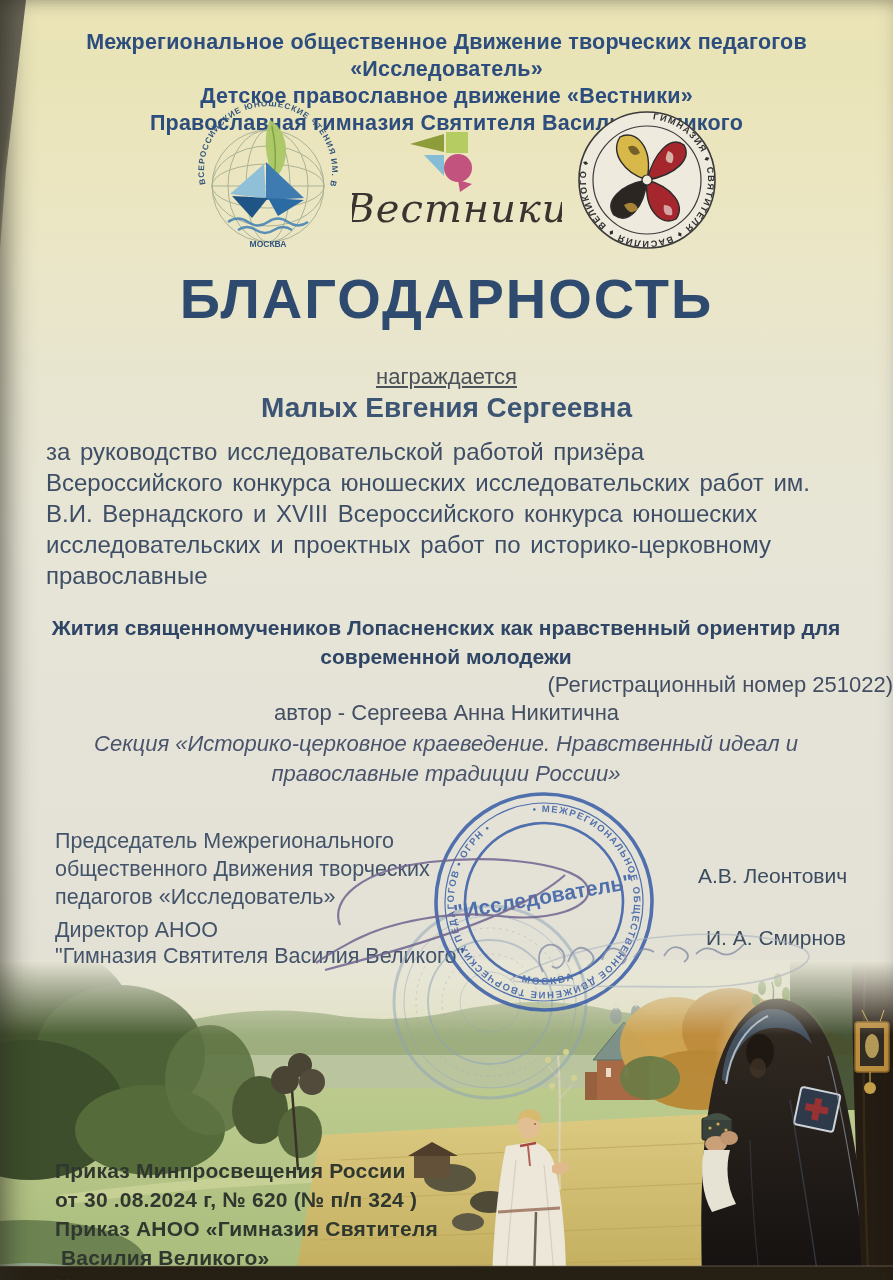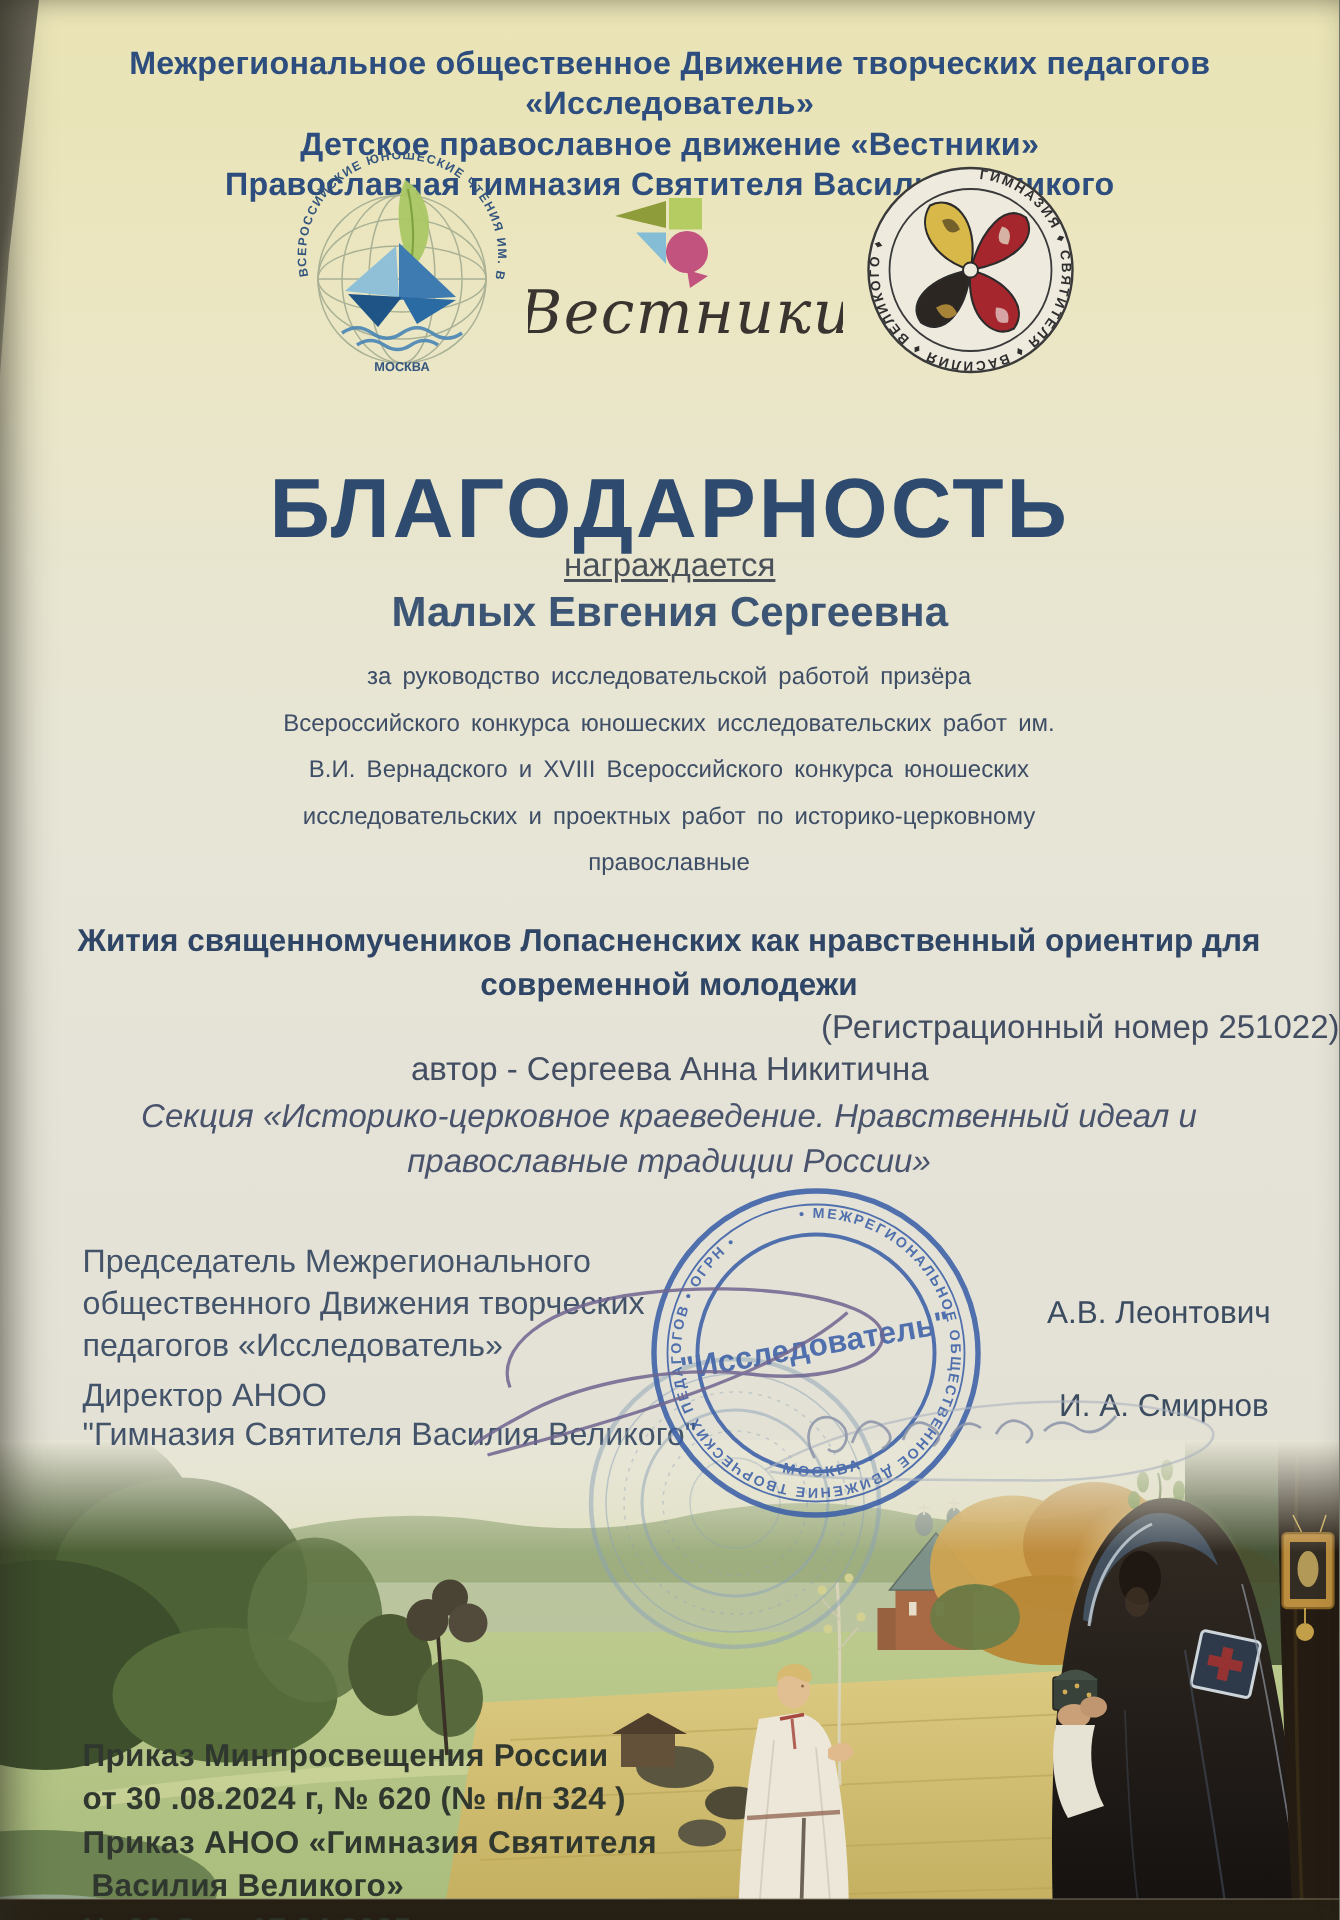--- a/index.html
+++ b/index.html
@@ -17,27 +17,27 @@
                inset 0 14px 18px -14px rgba(48,46,36,.38);
   }
   .corner{position:absolute;left:0;top:0;width:30px;height:250px;z-index:8;
     background:linear-gradient(100deg,#5c594c 0%,#6b685a 40%,transparent 78%);
     clip-path:polygon(0 0,26px 0,6px 170px,0 250px);}
   .hdr{position:absolute;top:29px;left:0;width:100%;text-align:center;z-index:2;
     color:#2c4d7d;font-size:21.5px;font-weight:600;line-height:27px;letter-spacing:.2px;}
   .logos{position:absolute;top:100px;left:0;width:100%;height:160px;z-index:2;}
   .logo{position:absolute;}
   .title{position:absolute;top:266px;left:0;width:100%;text-align:center;z-index:2;
-    color:#2e4a6e;font-size:56px;font-weight:700;letter-spacing:2px;margin-top:40px;}
+    color:#2e4a6e;font-size:56px;font-weight:700;letter-spacing:2px;}
   .preamble{position:absolute;top:364px;left:0;width:100%;text-align:center;z-index:2;
     color:#4a5158;font-size:22px;text-decoration:underline;}
   .recipient{position:absolute;top:392px;left:0;width:100%;text-align:center;z-index:2;
     color:#3c5574;font-size:28px;font-weight:700;}
-  .reason{position:absolute;top:436px;left:46px;width:800px;text-align:center;z-index:2;
-    color:#3e4e66;font-size:16px;line-height:31px;word-spacing:3px;}
+  .reason{position:absolute;top:436px;left:46px;width:800px;z-index:2;
+    color:#3e4e66;font-size:24px;line-height:31px;word-spacing:3px;}
   .topic{position:absolute;top:613px;left:46px;width:800px;text-align:center;z-index:2;
     color:#2f4566;font-size:21px;font-weight:700;line-height:29px;}
   .reg{position:absolute;top:672px;left:0;width:100%;text-align:right;z-index:2;
     color:#434e63;font-size:22px;}
   .author{position:absolute;top:700px;left:0;width:100%;text-align:center;z-index:2;
     color:#434e63;font-size:22px;}
   .section{position:absolute;top:729px;left:46px;width:800px;text-align:center;z-index:2;
     color:#49536c;font-size:22px;font-style:italic;line-height:30px;font-weight:400;}
   .sig-left{position:absolute;left:55px;top:827px;z-index:2;color:#43536a;
     font-size:21.5px;line-height:28px;}

